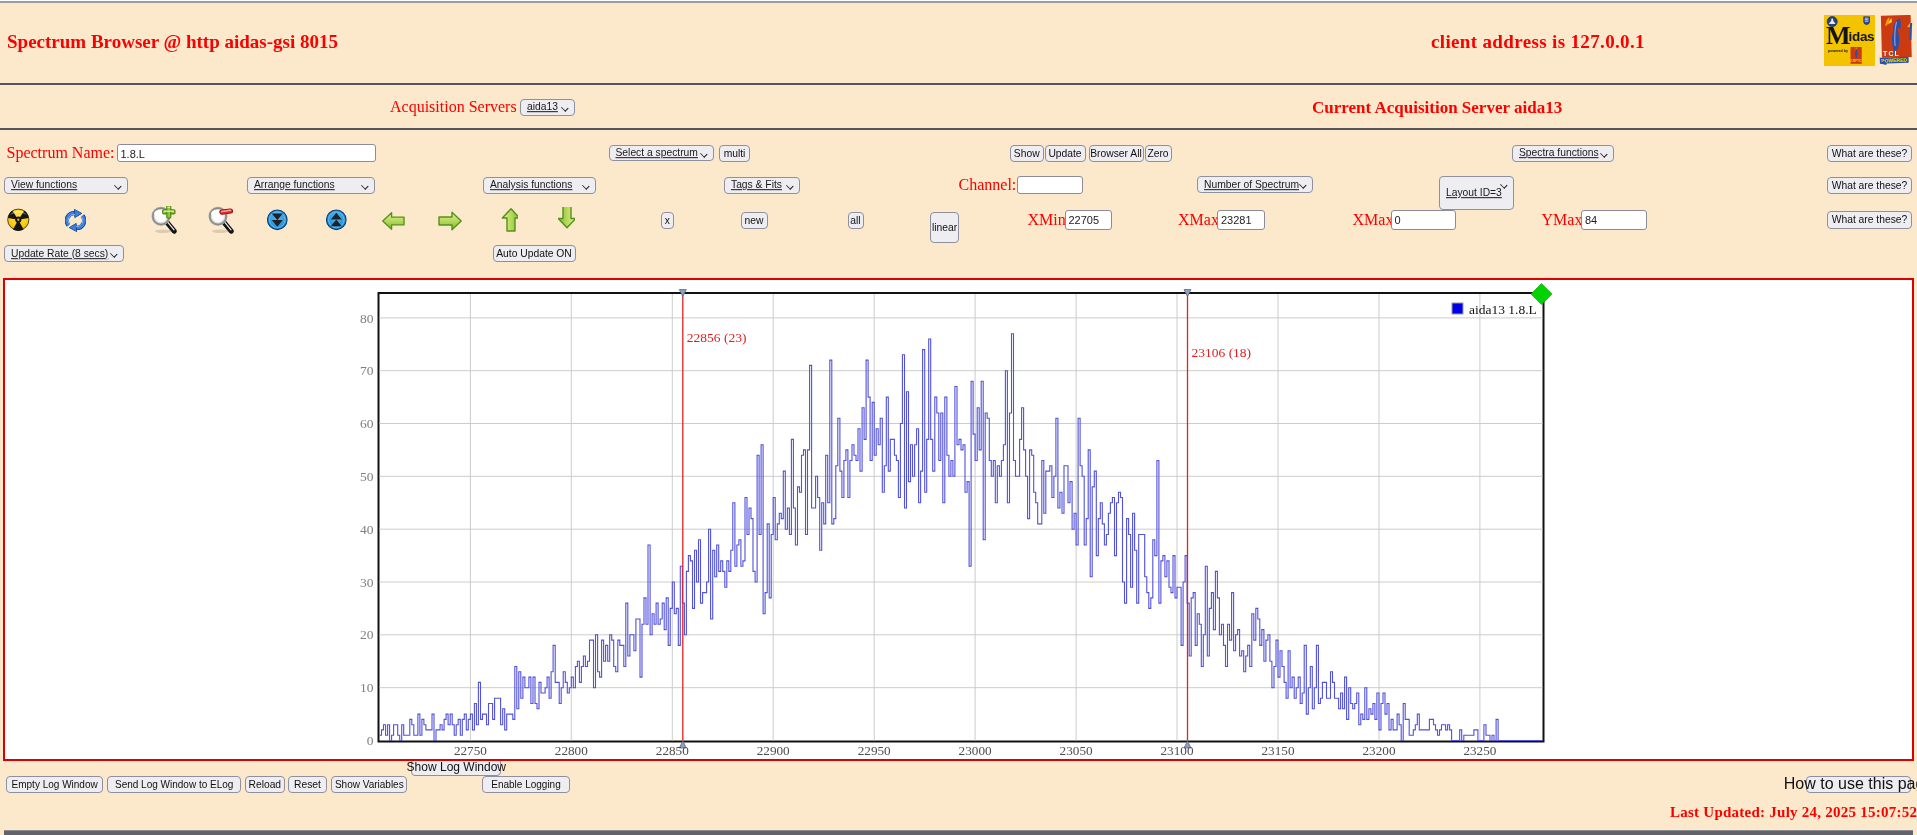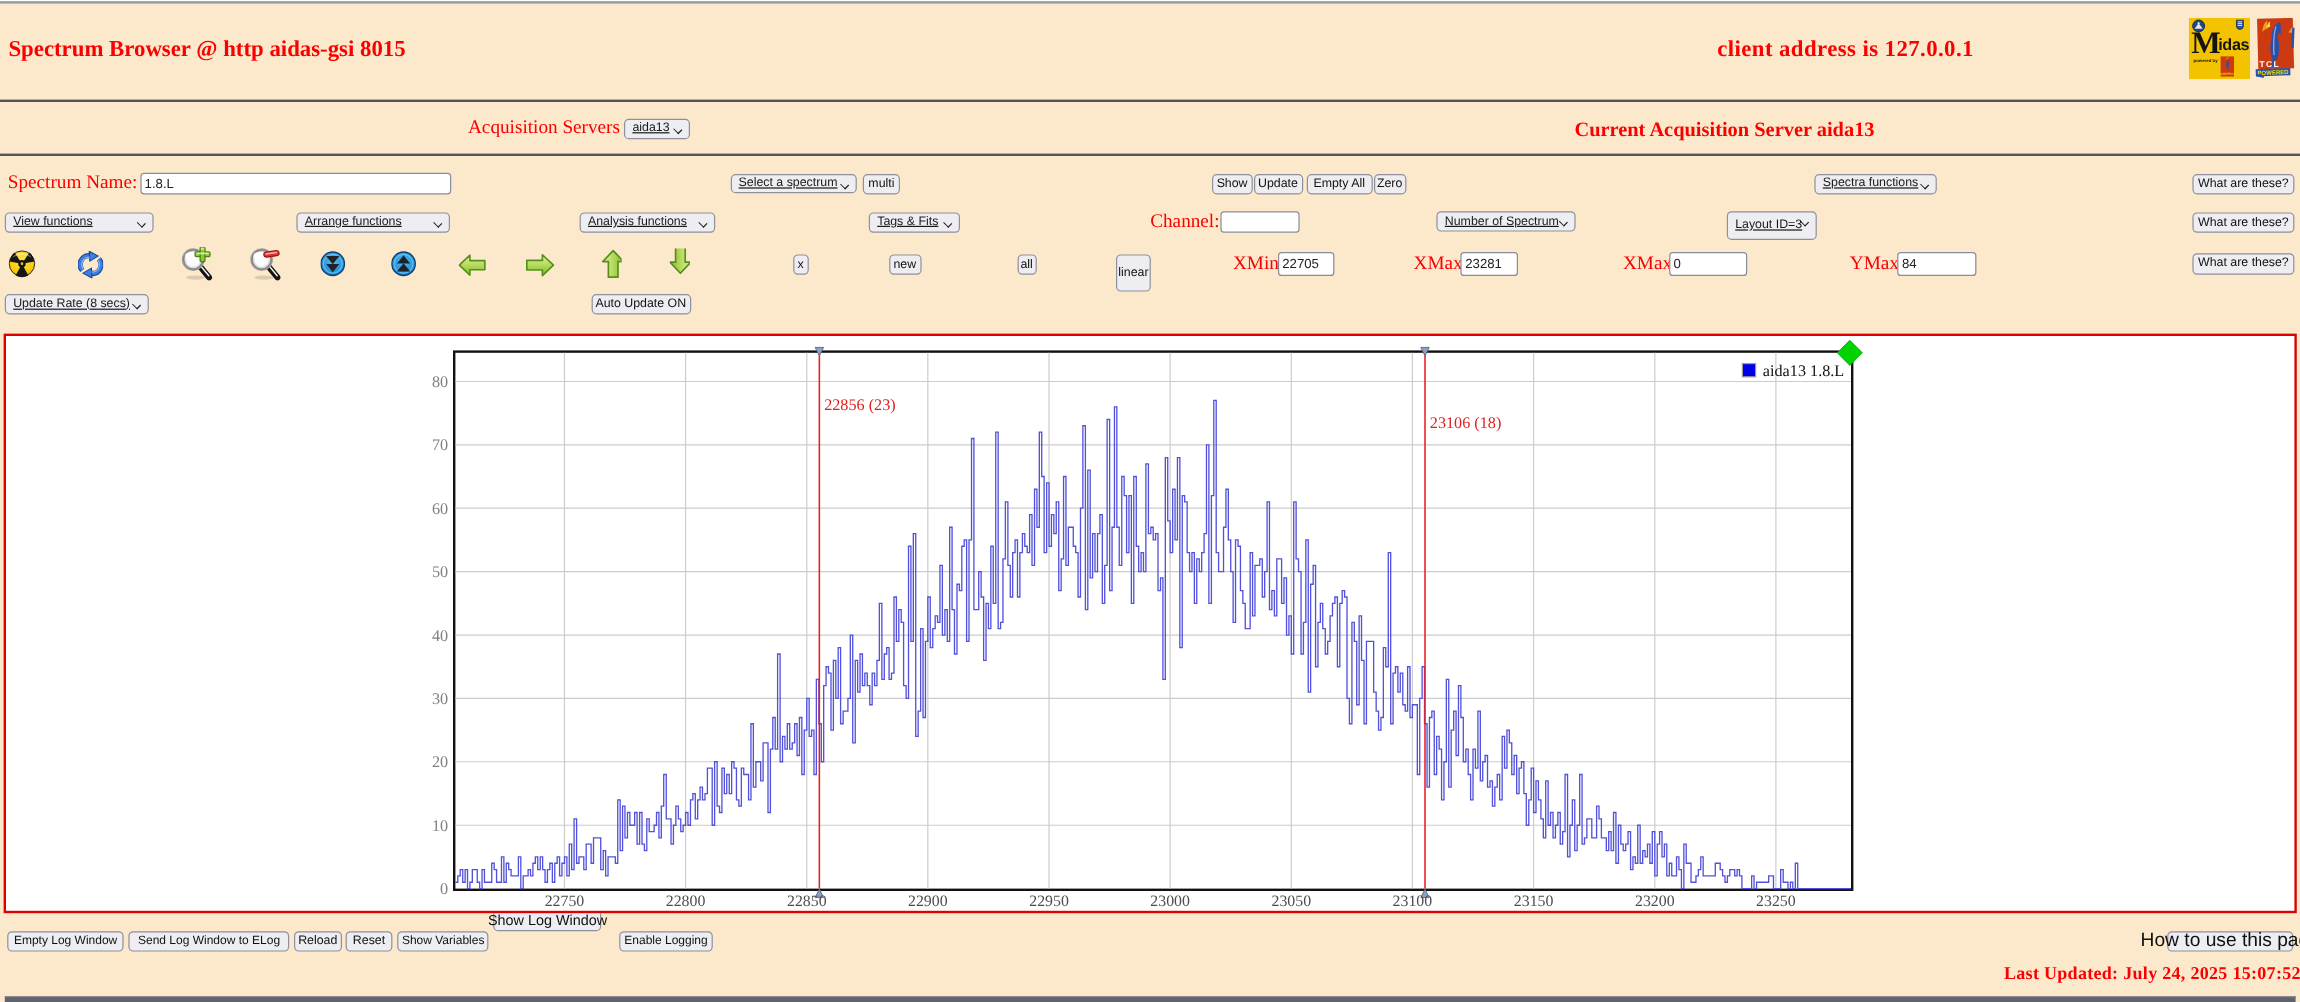--- a/index.html
+++ b/index.html
@@ -73,21 +73,21 @@
 <div class="rlb" style="left:1312px;top:97.5px">Current Acquisition Server aida13</div>
 <div class="rl" style="left:6.5px;top:143.5px">Spectrum Name:</div>
 <div class="inp" style="left:116.5px;top:143.8px;width:259.5px;height:18.5px">1.8.L</div>
 <div class="sel" style="left:608.5px;top:144.5px;width:105px;height:16.5px">
     <span>Select a spectrum</span>
     <i></i>
   </div>
 <div class="btn" style="left:719px;top:144.5px;width:31px;height:17.5px">multi</div>
 <div class="btn" style="left:1010px;top:144.5px;width:33.5px;height:17.5px">Show</div>
 <div class="btn" style="left:1044.5px;top:144.5px;width:41px;height:17.5px">Update</div>
-<div class="btn" style="left:1088.5px;top:144.5px;width:55px;height:17.5px">Empty All</div>
+<div class="btn" style="left:1088.5px;top:144.5px;width:55px;height:17.5px">Browser All</div>
 <div class="btn" style="left:1144.5px;top:144.5px;width:27px;height:17.5px">Zero</div>
 <div class="sel" style="left:1512px;top:145px;width:102px;height:16.5px">
     <span>Spectra functions</span>
     <i></i>
   </div>
 <div class="btn" style="left:1827px;top:144.5px;width:85px;height:17.5px">What are these?</div>
 <div class="sel" style="left:4px;top:176.5px;width:124px;height:17px">
     <span>View functions</span>
     <i></i>
   </div>
@@ -102,21 +102,21 @@
 <div class="sel" style="left:724px;top:176.5px;width:76px;height:17px">
     <span>Tags &amp; Fits</span>
     <i></i>
   </div>
 <div class="rl" style="left:958.5px;top:175.5px">Channel:</div>
 <div class="inp" style="left:1017px;top:175.5px;width:65.5px;height:18px"></div>
 <div class="sel" style="left:1197px;top:176px;width:116px;height:17px">
     <span>Number of Spectrum</span>
     <i></i>
   </div>
-<div class="sel" style="left:1439px;top:176px;width:75px;height:24px">
+<div class="sel" style="left:1439px;top:176px;width:75px;height:34px">
     <span>Layout ID=3</span>
     <i></i>
   </div>
 <div class="btn" style="left:1827px;top:176.5px;width:85px;height:17.5px">What are these?</div>
 <div class="btn" style="left:660.5px;top:211.5px;width:13.5px;height:17.5px">x</div>
 <div class="btn" style="left:740.5px;top:211.5px;width:27px;height:17.5px">new</div>
 <div class="btn" style="left:847.5px;top:211.5px;width:16px;height:17.5px">all</div>
 <div class="btn" style="left:930px;top:211.5px;width:29px;height:31px">linear</div>
 <div class="rl" style="left:1027.5px;top:210.5px">XMin</div>
 <div class="inp" style="left:1064.5px;top:210px;width:47.5px;height:19.5px">22705</div>
@@ -131,21 +131,21 @@
     <span>Update Rate (8 secs)</span>
     <i></i>
   </div>
 <div class="btn" style="left:492.5px;top:244.5px;width:83px;height:17.5px">Auto Update ON</div>
 <div class="btn" style="left:5.8px;top:775.5px;width:97.7px;height:17.5px;font-size:10px">Empty Log Window</div>
 <div class="btn" style="left:107.4px;top:775.5px;width:133.6px;height:17.5px;font-size:10px">Send Log Window to ELog</div>
 <div class="btn" style="left:244.9px;top:775.5px;width:39.8px;height:17.5px">Reload</div>
 <div class="btn" style="left:288.2px;top:775.5px;width:38.6px;height:17.5px">Reset</div>
 <div class="btn" style="left:331.3px;top:775.5px;width:76px;height:17.5px;font-size:10px">Show Variables</div>
 <div class="btn" style="left:411.3px;top:758px;width:90px;height:17.5px;font-size:12px">Show Log Window</div>
-<div class="btn" style="left:516px;top:775.5px;width:78px;height:17.5px;font-size:10px">Enable Logging</div>
+<div class="btn" style="left:482px;top:775.5px;width:88px;height:17.5px;font-size:10px">Enable Logging</div>
 <div class="btn" style="left:1806px;top:775.5px;width:105px;height:17.5px;font-size:16px">How to use this page</div>
 <svg class="ic" style="left:7px;top:208px" width="23" height="24" viewBox="0 0 23 24">
 <defs>
       <radialGradient id="ng" cx="0.5" cy="0.35" r="0.75">
         <stop offset="0" stop-color="#ffe355"></stop>
         <stop offset="0.7" stop-color="#f8c800"></stop>
         <stop offset="1" stop-color="#d99e00"></stop>
       </radialGradient>
     </defs>
 <circle cx="11.3" cy="11.7" r="10.6" fill="url(#ng)" stroke="#222" stroke-width="0.8"></circle>

